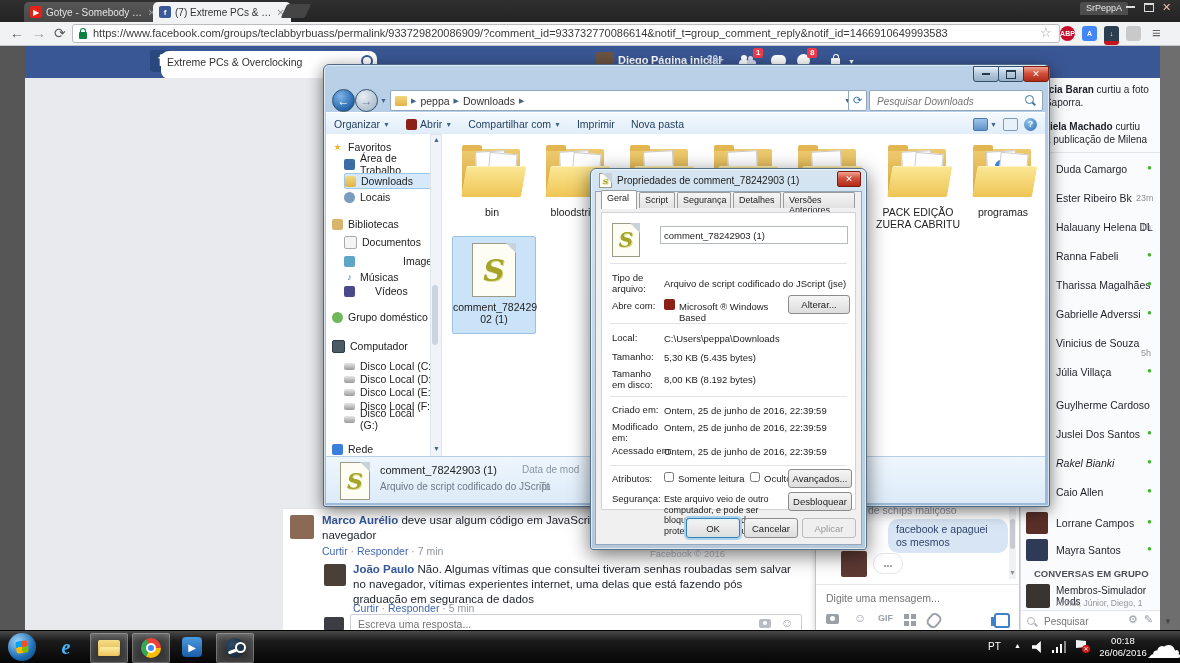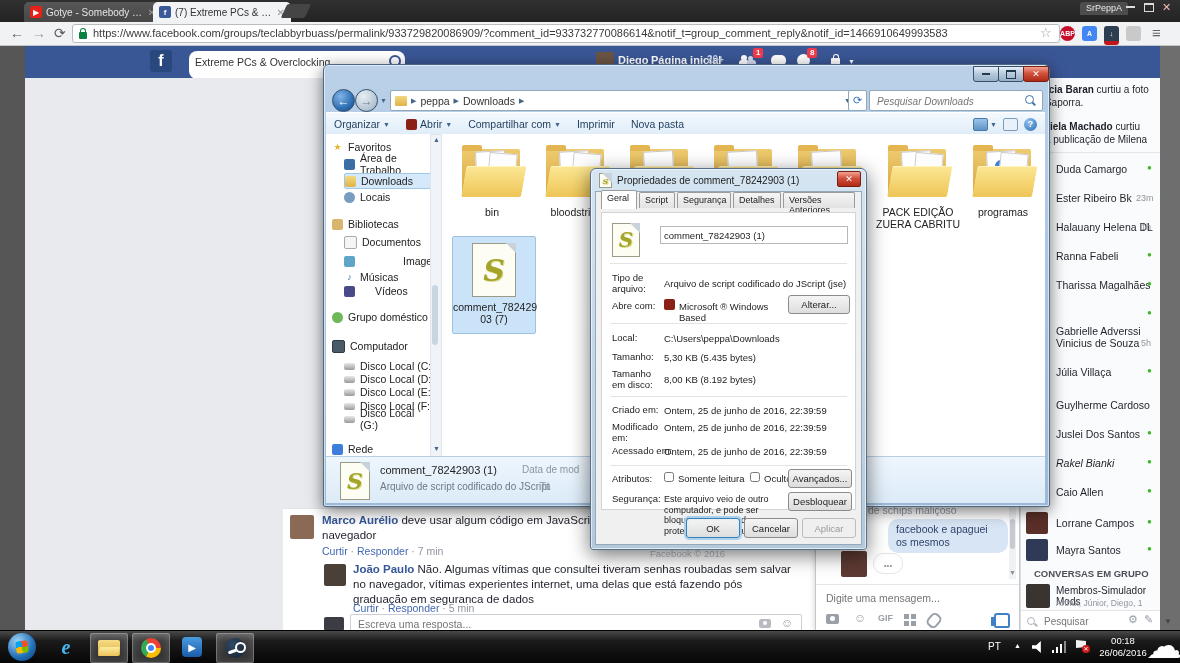--- a/index.html
+++ b/index.html
@@ -112,21 +112,21 @@
   .trayglyph{position:absolute;color:#fff;}
   .netbar{position:absolute;bottom:0;background:#fff;width:2px;}
 </style>
 </head>
 <body>
 
 <div id="screen">
 
   <div class="abs fbheader">
     <div class="abs" style="left:125px;top:5px;width:22px;height:22px;background:#29487d;border-radius:3px;color:#fff;font-weight:bold;font-size:16px;text-align:center;line-height:22px;">f</div>
-    <div class="abs" style="left:164px;top:6px;width:216px;height:28px;background:#fff;border-radius:8px;">
+    <div class="abs" style="left:136px;top:6px;width:216px;height:28px;background:#fff;border-radius:8px;">
       <input class="abs" style="left: 4px; top: 2px; width: 185px; height: 16px; border: none; outline: none; font-size: 10.5px; color: rgb(51, 51, 51); font-family: &quot;Liberation Sans&quot;, sans-serif;" value="Extreme PCs &amp; Overclocking">
       <span class="abs" style="left:200px;top:4px;width:8px;height:8px;border:2px solid #3a5795;border-radius:50%;"></span>
       <span class="abs" style="left:209px;top:13px;width:5px;height:2px;background:#3a5795;transform:rotate(45deg);"></span>
     </div>
     <div class="abs avatarbox" style="left:571px;top:7px;width:18px;height:18px;background:#6b5443;"></div>
     <div class="abs hdr-txt" style="left:593px;">Diego</div>
     <div class="abs hdr-txt" style="left:626px;">Página inicial</div>
     <div class="abs" style="left:682px;top:9px;color:#c3cfe8;font-size:10px;font-weight:bold;">20+</div>
     <span class="abs" style="left:714px;top:10px;width:17px;height:12px;">
       <span class="abs" style="left:2px;top:0;width:6px;height:6px;border-radius:50%;background:#fff;"></span>
@@ -243,29 +243,29 @@
         <span class="abs contact-time" style="left:118px;top:6px;"></span>
       </div>
       <div class="abs" style="left:0;top:196px;width:140px;height:26px;">
         <span class="abs avatarbox" style="left:5px;top:0;width:22px;height:22px;background:#4f5e52;"></span>
         <span class="abs contact-name" style="left:35px;top:5px;">Tharissa Magalhães</span>
         <span class="abs contact-dot" style="left:126px;top:5px;">●</span>
         <span class="abs contact-time" style="left:118px;top:6px;"></span>
       </div>
       <div class="abs" style="left:0;top:225px;width:140px;height:26px;">
         <span class="abs avatarbox" style="left:5px;top:0;width:22px;height:22px;background:#7a5a4a;"></span>
-        <span class="abs contact-name" style="left:35px;top:5px;margin-top:17px;">Gabrielle Adverssi</span>
+        <span class="abs contact-name" style="left:35px;top:5px;">Gabrielle Adverssi</span>
         <span class="abs contact-dot" style="left:126px;top:5px;">●</span>
         <span class="abs contact-time" style="left:118px;top:6px;"></span>
       </div>
       <div class="abs" style="left:0;top:254px;width:140px;height:26px;">
         <span class="abs avatarbox" style="left:5px;top:0;width:22px;height:22px;background:#55616e;"></span>
         <span class="abs contact-name" style="left:35px;top:5px;">Vinicius de Souza</span>
         <span class="abs contact-dot" style="left:126px;top:5px;"></span>
-        <span class="abs contact-time" style="left:120px;top:6px;">5h</span>
+        <span class="abs contact-time" style="left:120px;top:16px;">5h</span>
       </div>
       <div class="abs" style="left:0;top:283px;width:140px;height:26px;">
         <span class="abs avatarbox" style="left:5px;top:0;width:22px;height:22px;background:#6e5a50;"></span>
         <span class="abs contact-name" style="left:35px;top:5px;">Júlia Villaça</span>
         <span class="abs contact-dot" style="left:126px;top:5px;">●</span>
         <span class="abs contact-time" style="left:118px;top:6px;"></span>
       </div>
       <div class="abs" style="left:0;top:316px;width:140px;height:26px;">
         <span class="abs avatarbox" style="left:5px;top:0;width:22px;height:22px;background:#5f5f67;"></span>
         <span class="abs contact-name" style="left:35px;top:5px;">Guylherme Cardoso</span>
@@ -505,21 +505,21 @@
           <span class="f-paper2"></span>
           <span class="f-front"></span>
         </div>
       <div class="flabel" style="left:633px;top:72px;width:88px;">programas</div>
 
       <div class="abs" style="left:126px;top:102px;width:82px;height:96px;background:#cbe3f8;border:1px solid #9bc2e2;border-radius:2px;">
         <div class="scripticon" style="position:absolute;left:19px;top:6px;width:42px;height:52px;">
           <span class="scroll-s" style="font-size:30px;">S</span>
         </div>
         <div class="flabel" style="left:0;top:64px;width:82px;">comment_782429</div>
-        <div class="flabel" style="left:0;top:76px;width:82px;">03 (7)</div>
+        <div class="flabel" style="left:0;top:76px;width:82px;">02 (1)</div>
       </div>
     </div>
 
     <div class="abs xdetails">
       <div class="scripticon" style="position:absolute;left:14px;top:5px;width:28px;height:36px;">
           <span class="scroll-s" style="font-size:22px;">S</span>
         </div>
       <div class="abs" style="left:54px;top:7px;font-size:11px;color:#1e1e1e;">comment_78242903 (1)</div>
       <div class="abs" style="left:54px;top:24px;font-size:10px;color:#6d7a87;">Arquivo de script codificado do JScript</div>
       <div class="abs" style="left:196px;top:7px;font-size:10px;color:#8a96a3;">Data de mod</div>

